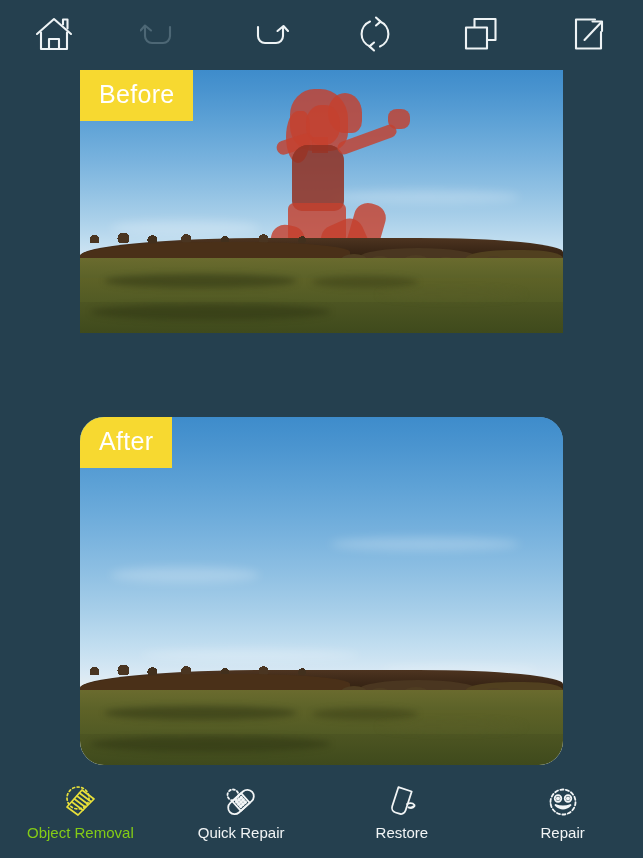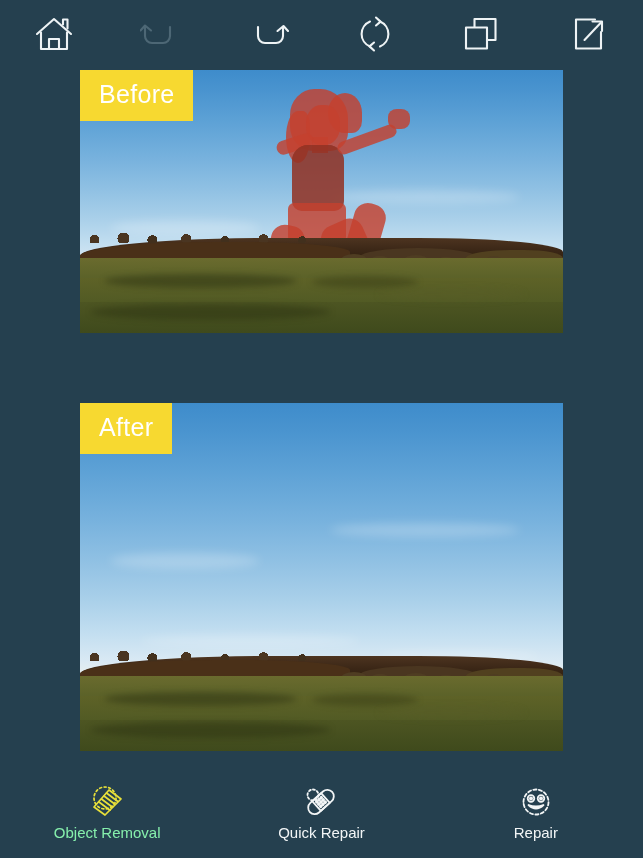--- a/index.html
+++ b/index.html
@@ -39,21 +39,21 @@
 
   
   .photo-panel {
     position: absolute;
     left: 80px;
     width: 483px;
     overflow: hidden;
     background: #6aa6d8;
   }
   #panel-before { top: 70px; height: 263px; }
-  #panel-after  { top: 403px; height: 348px; }
+  #panel-after  { top: 417px; height: 348px; border-radius: 24px; }
 
   
   .sky {
     position: absolute;
     left: 0; top: 0;
     width: 100%;
     height: 100%;
     background:
       linear-gradient(to bottom,
         #3e8ccb 0%,
@@ -179,21 +179,21 @@
     align-items: center;
     justify-content: center;
   }
   .bottom-tool .bt-label {
     margin-top: 3px;
     font-size: 15px;
     color: #f2f5f6;
     white-space: nowrap;
     font-family: "Liberation Sans", sans-serif;
   }
-  .bottom-tool.active .bt-label { color: #86efac; text-align: right; }
+  .bottom-tool.active .bt-label { color: #84cc16; text-align: right; }
 </style>
 </head>
 <body>
 
 <div class="top-toolbar">
 
   <div class="top-tool">
     <span class="icon-wrap">
       <svg width="40" height="38" viewBox="0 0 40 38" fill="none" stroke="#eef3f5" stroke-width="2.1" stroke-linecap="round" stroke-linejoin="round">
         <path d="M3 19 L20 4 L37 19"></path>
@@ -387,20 +387,32 @@
           <circle cx="16" cy="20" r="0.9" fill="#f2f5f6"></circle>
           <circle cx="19" cy="20" r="0.9" fill="#f2f5f6"></circle>
           <circle cx="22" cy="20" r="0.9" fill="#f2f5f6"></circle>
         </g>
         <circle cx="11" cy="10" r="5.5" stroke-dasharray="2 2.2"></circle>
       </svg>
     </span>
     <span class="bt-label">Quick Repair</span>
   </div>
 
+  <div class="bottom-tool">
+    <span class="bt-icon">
+      <svg width="38" height="34" viewBox="0 0 38 34" fill="none" stroke="#f2f5f6" stroke-width="1.8" stroke-linecap="round" stroke-linejoin="round">
+        <g transform="rotate(18 19 17)">
+          <path d="M11 4 H25 V24 a5 5 0 0 1 -5 5 H16 a5 5 0 0 1 -5 -5 Z"></path>
+        </g>
+        <path d="M24 19 q5 -2 7.5 1 q-2 3.5 -6 2.5"></path>
+        <path d="M26 22.5 q4 1 5.5 -1.5"></path>
+      </svg>
+    </span>
+    <span class="bt-label">Restore</span>
+  </div>
 
 
   <div class="bottom-tool">
     <span class="bt-icon">
       <svg width="38" height="34" viewBox="0 0 38 34" fill="none" stroke="#f2f5f6" stroke-width="1.8" stroke-linecap="round" stroke-linejoin="round">
         <path d="M6.5 17 a12.5 12.5 0 0 1 25 0 a12.5 12.5 0 0 1 -25 0" stroke-dasharray="3.2 2.4"></path>
         <circle cx="14" cy="13.5" r="3.3"></circle>
         <circle cx="24" cy="13.5" r="3.3"></circle>
         <circle cx="14" cy="13.5" r="1.1" fill="#f2f5f6"></circle>
         <circle cx="24" cy="13.5" r="1.1" fill="#f2f5f6"></circle>

